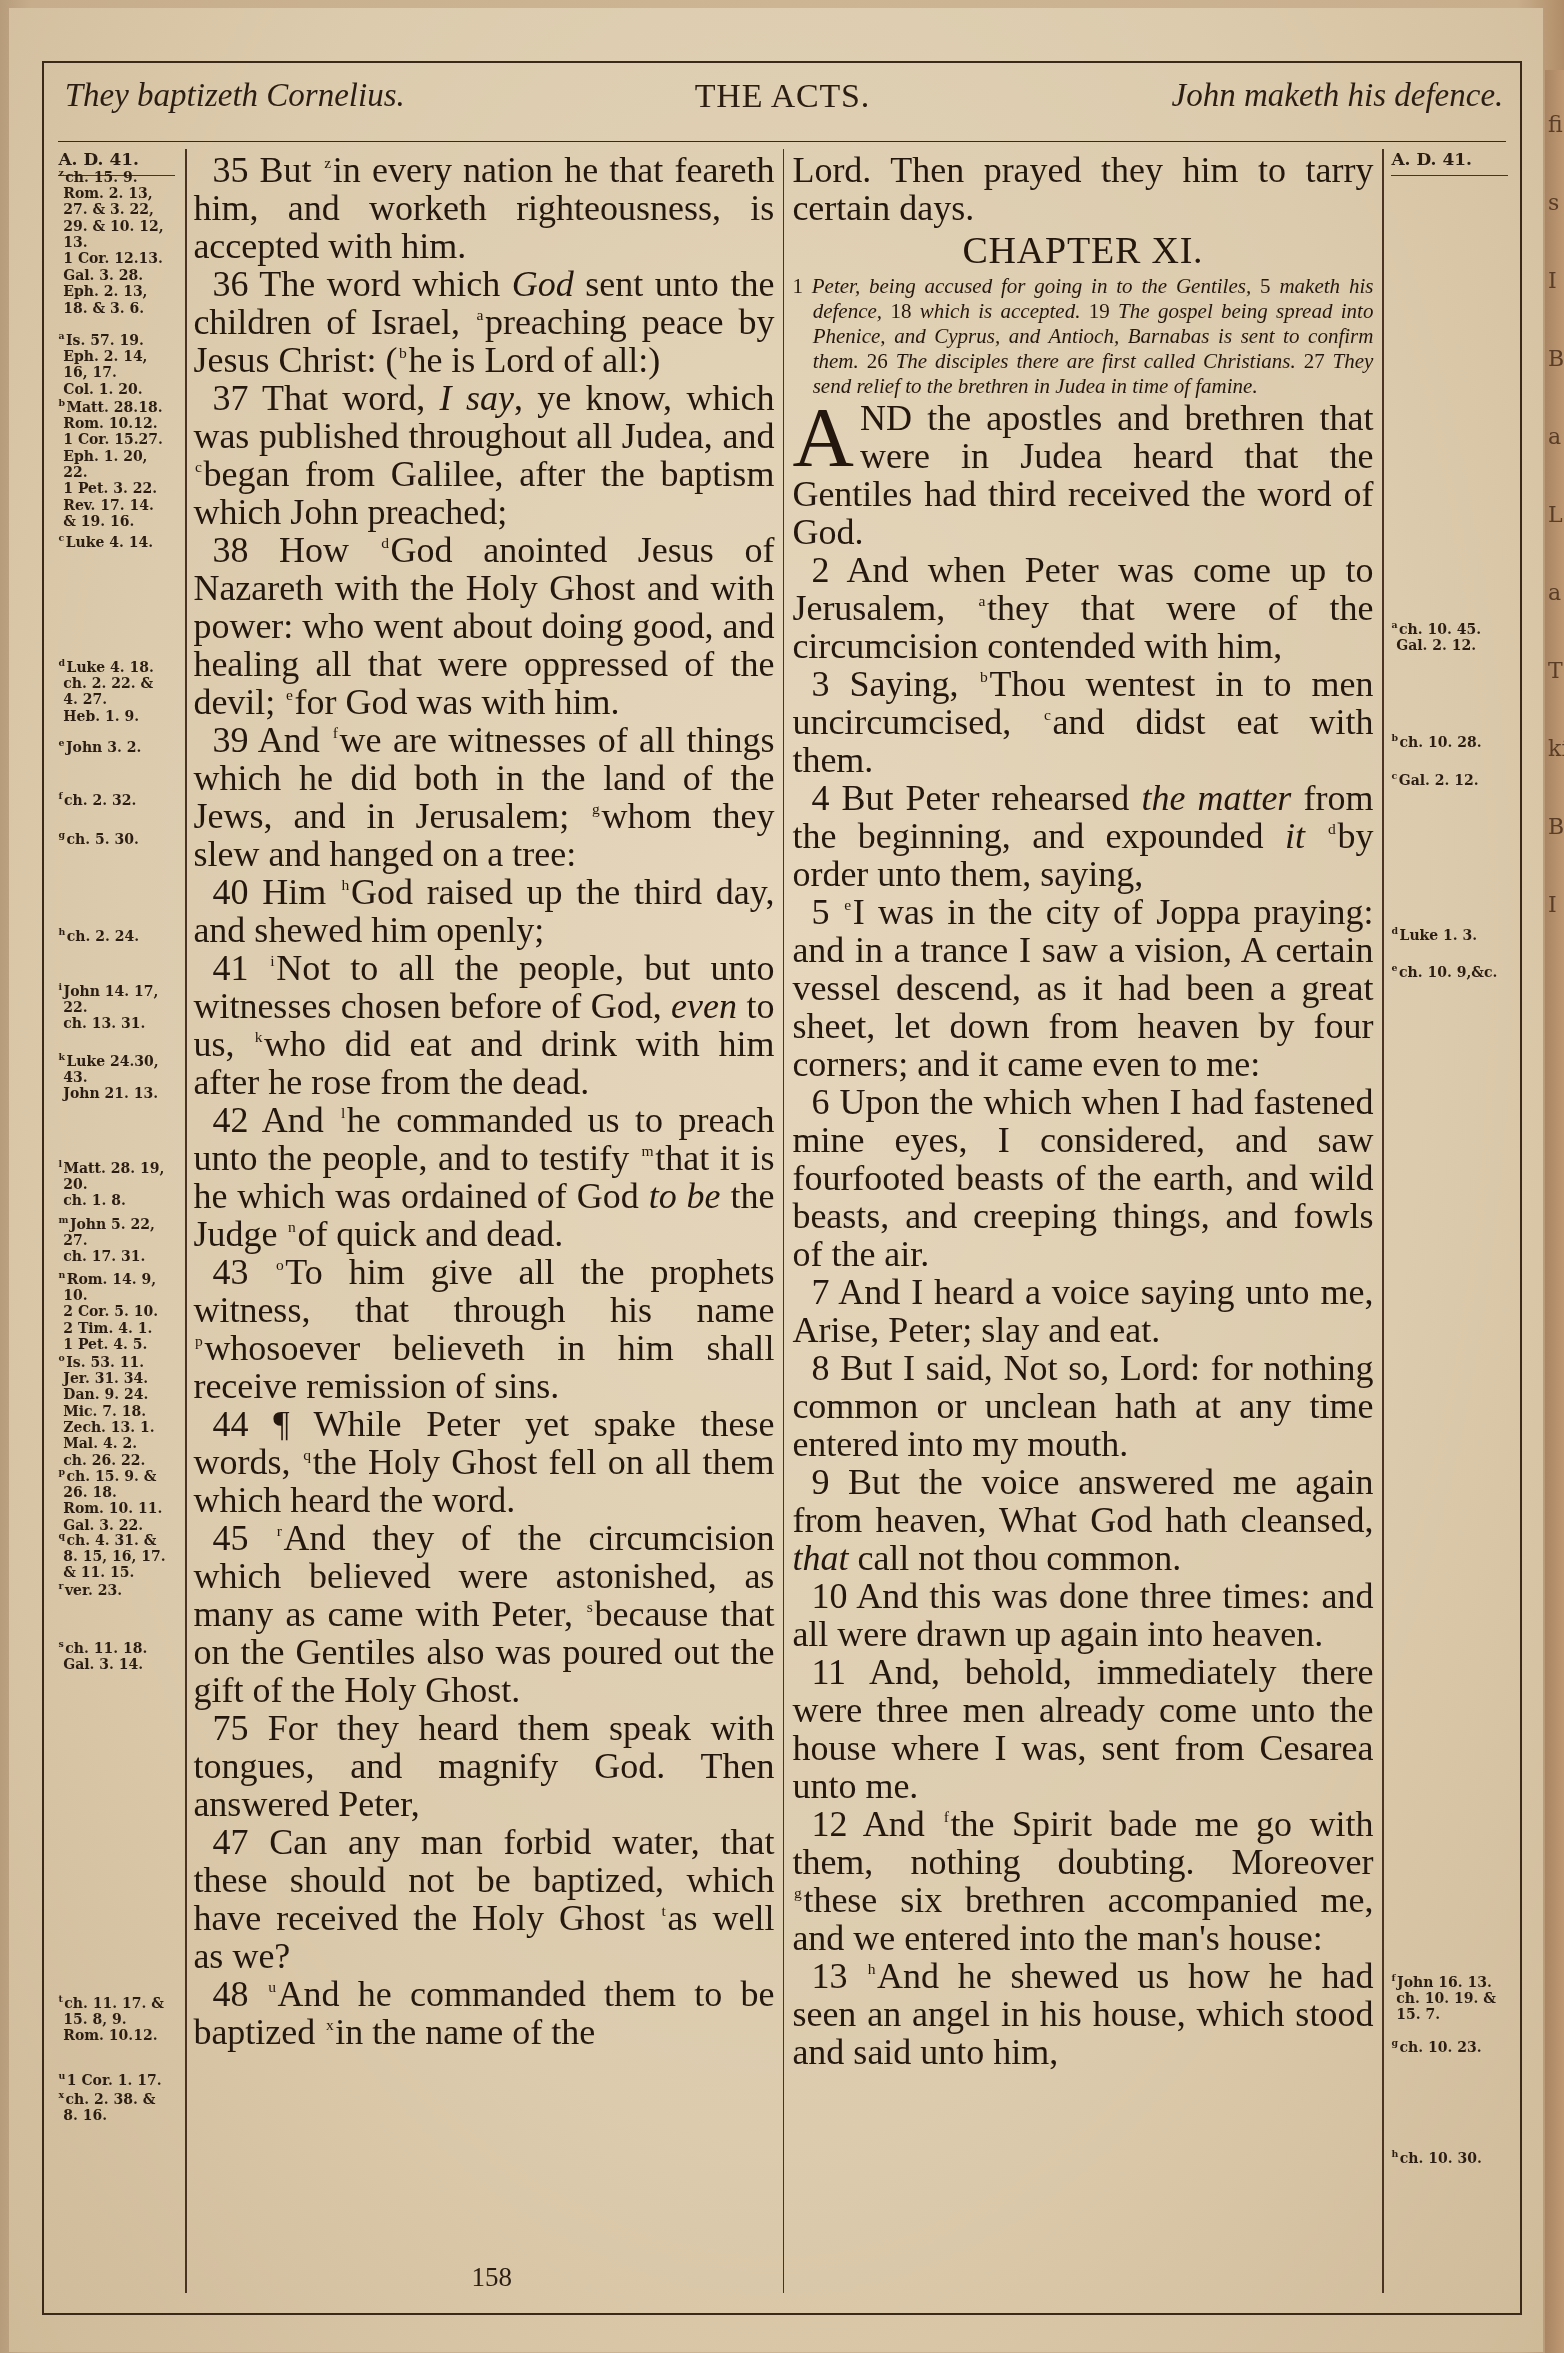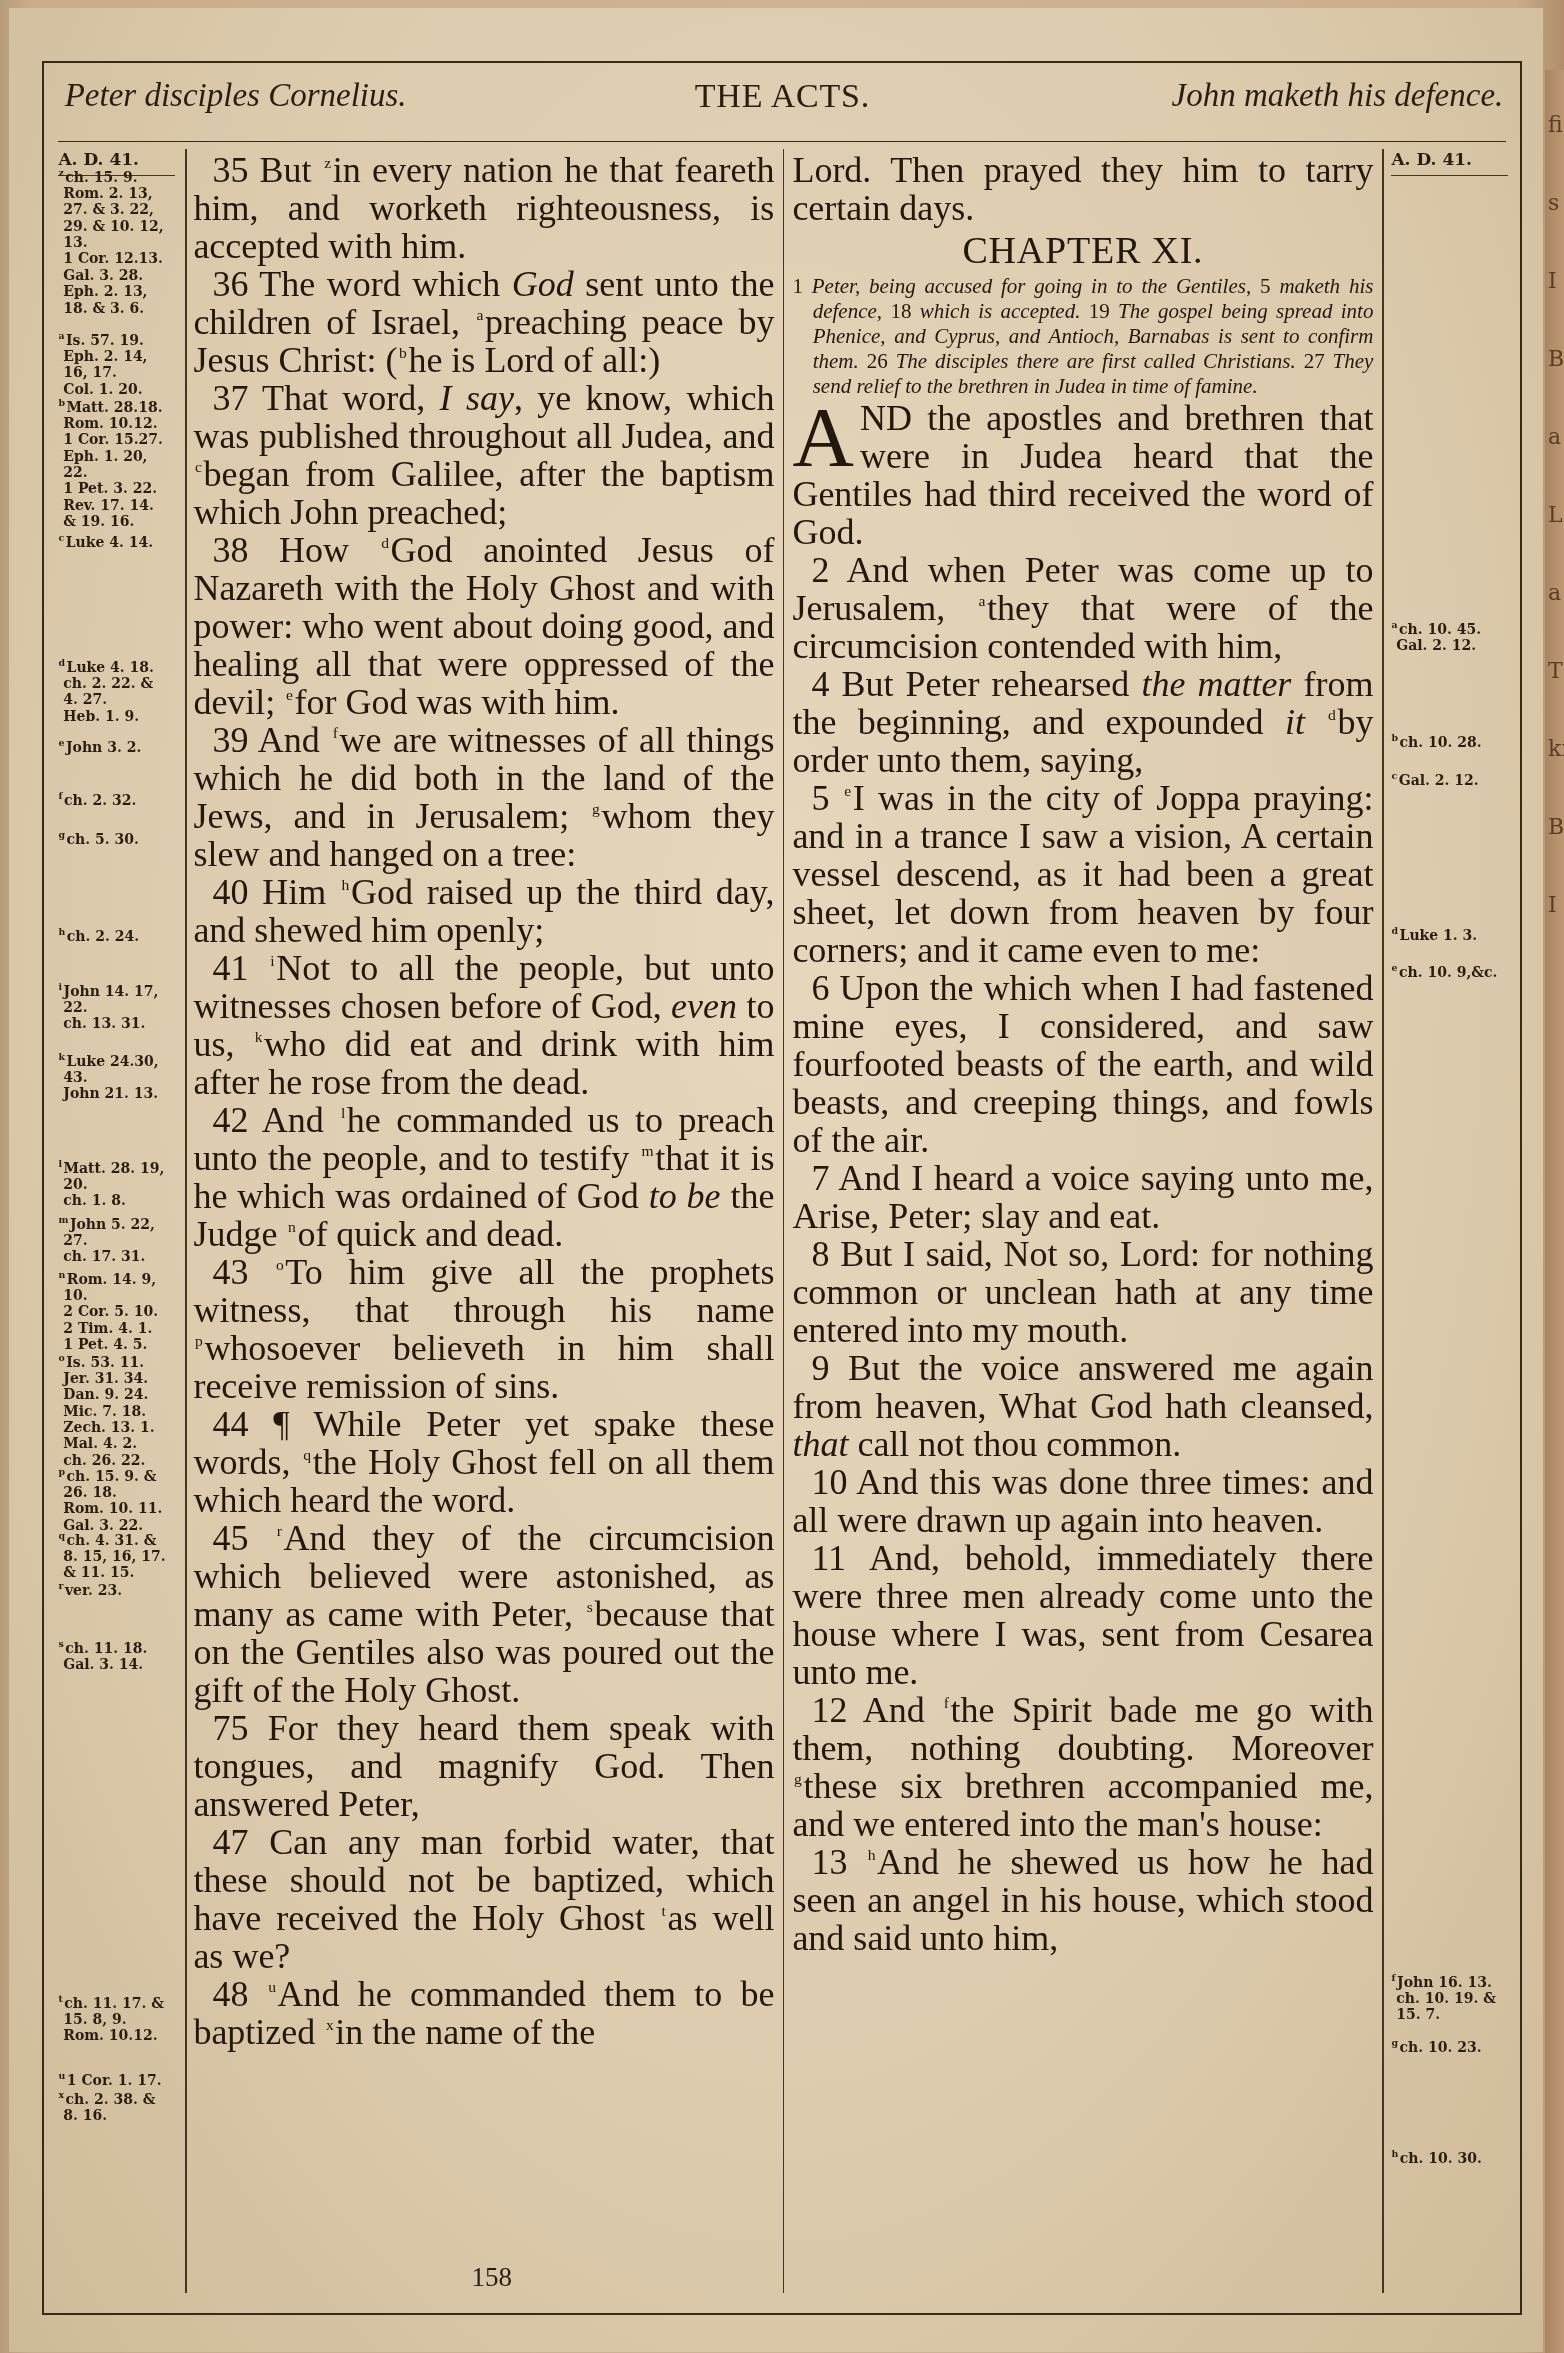--- a/index.html
+++ b/index.html
@@ -50,21 +50,21 @@
   .pagenum { position:absolute; left:462px; top:2254px; font-size:27px; font-family:"Liberation Serif", serif; }
   .next-page { position:absolute; left:1545px; top:70px; width:19.6px; height:2283px; background:linear-gradient(90deg,#a98563,#c09a74); overflow:hidden; }
   .next-page span { display:block; font-size:22px; color:#5a3d26; margin:31px 0 0 3.1px; line-height:47px; }
 </style>
 </head>
 <body>
 
 <div class="page">
   <div class="frame">
     <div class="header">
-      <span class="hdr-left">Peter disciples Cornelius.</span>
+      <span class="hdr-left">They baptizeth Cornelius.</span>
       <span class="hdr-center">THE ACTS.</span>
       <span class="hdr-right">John maketh his defence.</span>
     </div>
 
     <div class="margin-col" id="lm" style="left:14px;width:117px;">
       <div class="ad">A. D. 41.</div>
     <div class="note" style="top: 14px;"><span class="mk">z</span>ch. 15. 9.
  Rom. 2. 13,
  27. &amp; 3. 22,
  29. &amp; 10. 12,
@@ -155,20 +155,21 @@
       </div>
 
     <div class="col-rule" style="left:739px;height:2144px;width:0.8px;"></div>
 
     <div class="text-col" id="rc" style="left:748px;width:581px;">
       <p class="verse first" style="text-indent:0">Lord. Then prayed they him to tarry certain days.</p>
       <div class="chap">CHAPTER XI.</div>
       <div class="summary" id="summary"><span class="n">1 </span><span>Peter, being accused for going in to the Gentiles, </span><span class="n">5 </span><span>maketh his defence, </span><span class="n">18 </span><span>which is accepted. </span><span class="n">19 </span><span>The gospel being spread into Phenice, and Cyprus, and Antioch, Barnabas is sent to confirm them. </span><span class="n">26 </span><span>The disciples there are first called Christians. </span><span class="n">27 </span><span>They send relief to the brethren in Judea in time of famine.</span></div>
       <p class="verse first"><span class="dropcap">A</span><span>ND the apostles and brethren that were in Judea heard that the Gentiles had third received the word of God.</span></p>
     <p class="verse"><span>2 </span>And when Peter was come up to Jerusalem, <sup class="r">a</sup>they that were of the circumcision contended with him,</p>
+        <p class="verse"><span>3 </span>Saying, <sup class="r">b</sup>Thou wentest in to men uncircumcised, <sup class="r">c</sup>and didst eat with them.</p>
         <p class="verse"><span>4 </span>But Peter rehearsed <i>the matter</i> from the beginning, and expounded <i>it</i> <sup class="r">d</sup>by order unto them, saying,</p>
         <p class="verse"><span>5 </span><sup class="r">e</sup>I was in the city of Joppa praying: and in a trance I saw a vision, A certain vessel descend, as it had been a great sheet, let down from heaven by four corners; and it came even to me:</p>
         <p class="verse"><span>6 </span>Upon the which when I had fastened mine eyes, I considered, and saw fourfooted beasts of the earth, and wild beasts, and creeping things, and fowls of the air.</p>
         <p class="verse"><span>7 </span>And I heard a voice saying unto me, Arise, Peter; slay and eat.</p>
         <p class="verse"><span>8 </span>But I said, Not so, Lord: for nothing common or unclean hath at any time entered into my mouth.</p>
         <p class="verse"><span>9 </span>But the voice answered me again from heaven, What God hath cleansed, <i>that</i> call not thou common.</p>
         <p class="verse"><span>10 </span>And this was done three times: and all were drawn up again into heaven.</p>
         <p class="verse"><span>11 </span>And, behold, immediately there were three men already come unto the house where I was, sent from Cesarea unto me.</p>
         <p class="verse"><span>12 </span>And <sup class="r">f</sup>the Spirit bade me go with them, nothing doubting. Moreover <sup class="r">g</sup>these six brethren accompanied me, and we entered into the man's house:</p>
         <p class="verse"><span>13 </span><sup class="r">h</sup>And he shewed us how he had seen an angel in his house, which stood and said unto him,</p>

